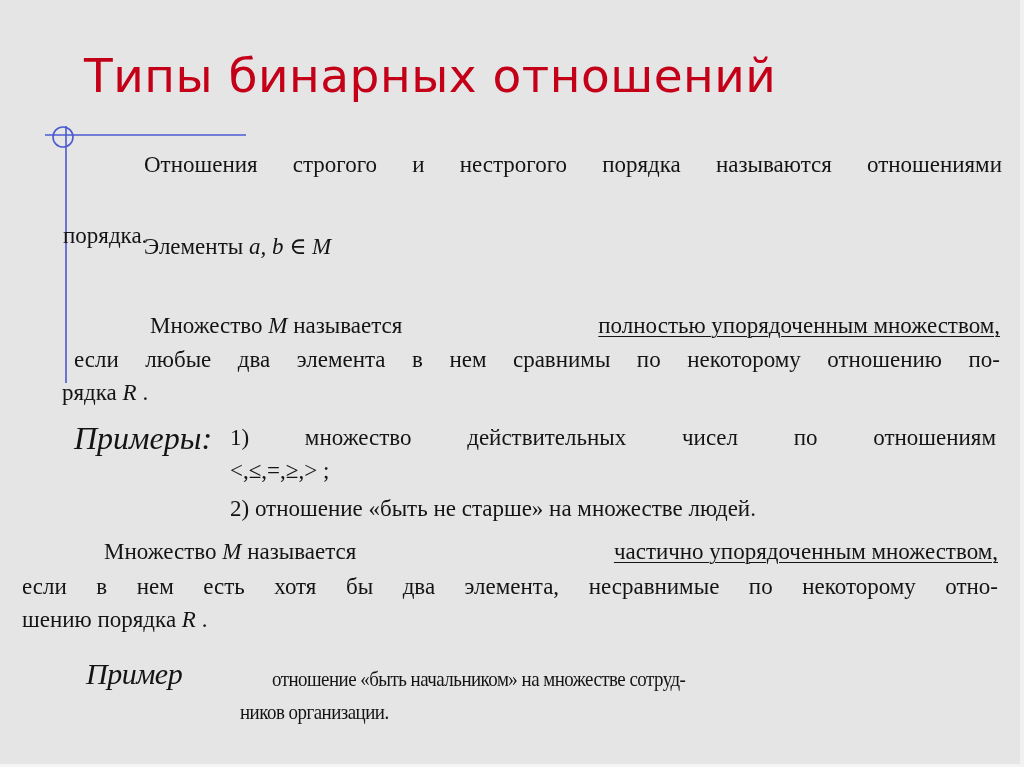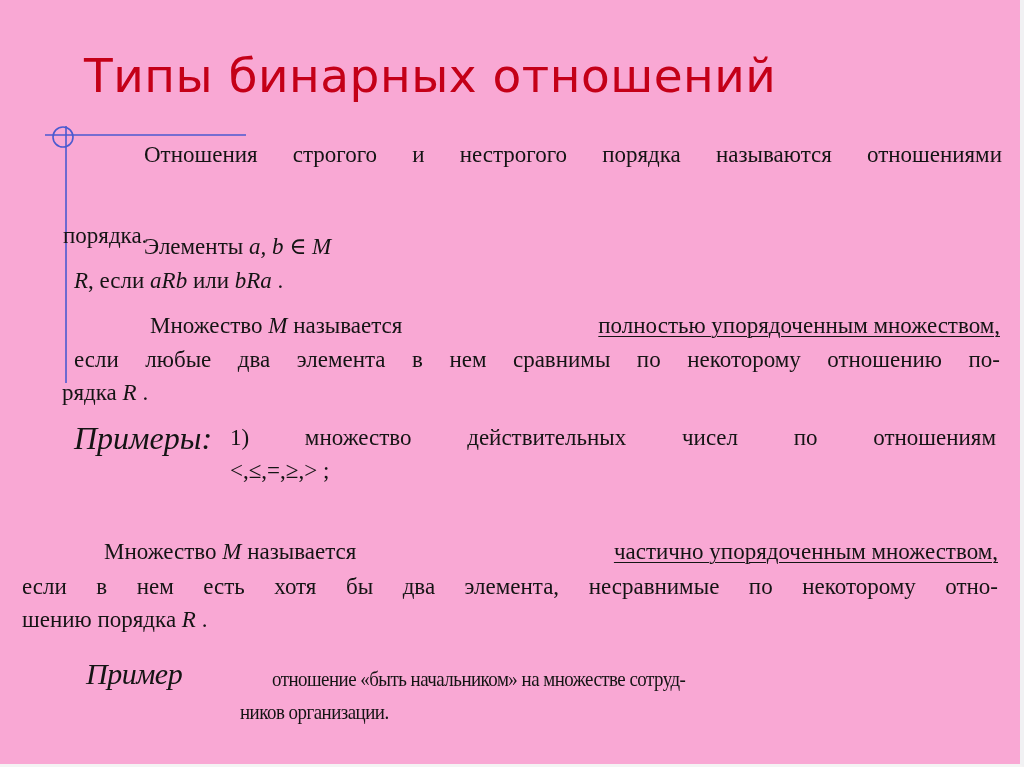--- a/index.html
+++ b/index.html
@@ -13,21 +13,21 @@
       position: relative;
       overflow: hidden;
       font-family: "Liberation Serif", "DejaVu Serif", serif;
       color: #111111;
     }
     .slide {
       position: absolute;
       left: 0; top: 0;
       width: 1020px;
       height: 764px;
-      background: #f9a8d4;
+      background: #e5e5e5;
       border-right: 4px solid #f1f1f3;
       border-bottom: 3px solid #f4f4f4;
     }
     .title {
       position: absolute;
       left: 84px;
       top: 48px;
       margin: 0;
       font-family: "DejaVu Sans", "Liberation Sans", sans-serif;
       font-weight: normal;
@@ -77,51 +77,51 @@
 <div class="slide">
 
   <h1 class="title">Типы бинарных отношений</h1>
 
   <svg class="deco" viewBox="0 0 1024 767" xmlns="http://www.w3.org/2000/svg">
     <line x1="45" y1="135" x2="246" y2="135" stroke="#4a5ad0" stroke-width="1.6"></line>
     <line x1="66" y1="126" x2="66" y2="383" stroke="#4a5ad0" stroke-width="1.6"></line>
     <circle cx="63" cy="137" r="10" fill="none" stroke="#4a5ad0" stroke-width="1.6"></circle>
   </svg>
 
-  <div class="line just" style="left:144px; top:140px; width:858px;">
+  <div class="line just" style="left:144px; top:150px; width:858px;">
     <span>Отношения строгого и нестрогого порядка называются отношениями</span>
   </div>
   <div class="line" style="left:63px; top:185px;margin-top:36px;">
     <span>порядка.</span>
   </div>
 
   <div class="line" style="left:144px; top:232px; width:852px; display:flex; justify-content:space-between;align-items:flex-end;">
     <span><span>Элементы </span><span class="it">a, b ∈ M</span></span>
-  </div>
-  <div class="line" style="left:74px; top:266px;">
-    <span class="it">R</span><span>, если </span><span class="it">aRb</span><span> или </span><span class="it">bRa</span><span> .</span>
   </div>
 
   <div class="line" style="left:150px; top:311px; width:850px; display:flex; justify-content:space-between;">
     <span><span>Множество </span><span class="it">M</span><span> называется </span></span>
     <span class="u">полностью упорядоченным множеством,</span>
   </div>
   <div class="line just" style="left:74px; top:345px; width:926px;">
     <span>если любые два элемента в нем сравнимы по некоторому отношению по-</span>
   </div>
   <div class="line" style="left:62px; top:378px;">
     <span>рядка </span><span class="it">R</span><span> .</span>
   </div>
 
   <div class="ex-label" style="left:74px; top:423px; font-size:32px;">Примеры:</div>
   <div class="line just" style="left:230px; top:423px; width:766px;">
     <span>1) множество действительных чисел по отношениям</span>
   </div>
   <div class="line" style="left:230px; top:456px;">
     <span>&lt;,≤,=,≥,&gt; ;</span>
+  </div>
+  <div class="line" style="left:230px; top:494px;">
+    <span>2) отношение «быть не старше» на множестве людей.</span>
   </div>
 
   <div class="line" style="left:104px; top:537px; width:894px; display:flex; justify-content:space-between;">
     <span><span>Множество </span><span class="it">M</span><span> называется </span></span>
     <span class="u">частично упорядоченным множеством,</span>
   </div>
   <div class="line just" style="left:22px; top:572px; width:976px;">
     <span>если в нем есть хотя бы два элемента, несравнимые по некоторому отно-</span>
   </div>
   <div class="line" style="left:22px; top:605px;">

